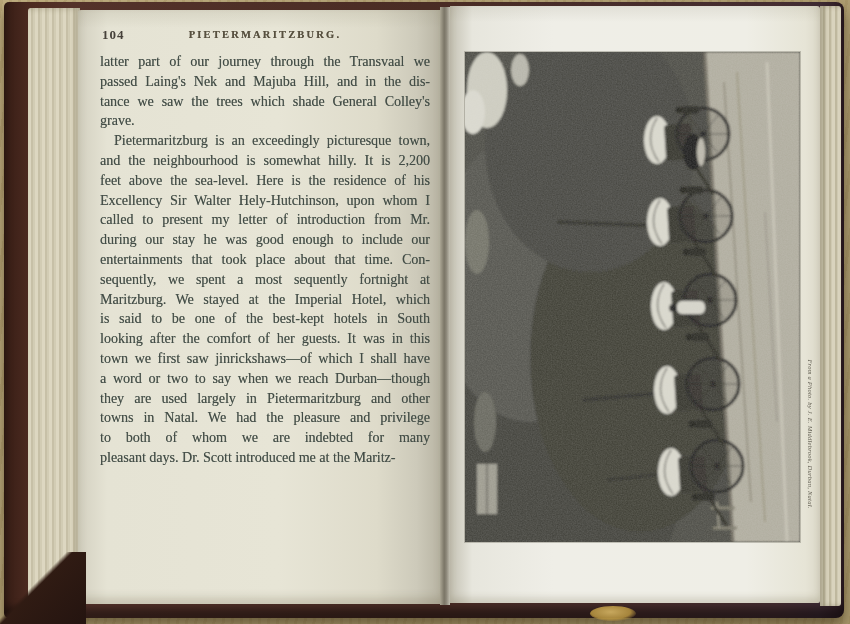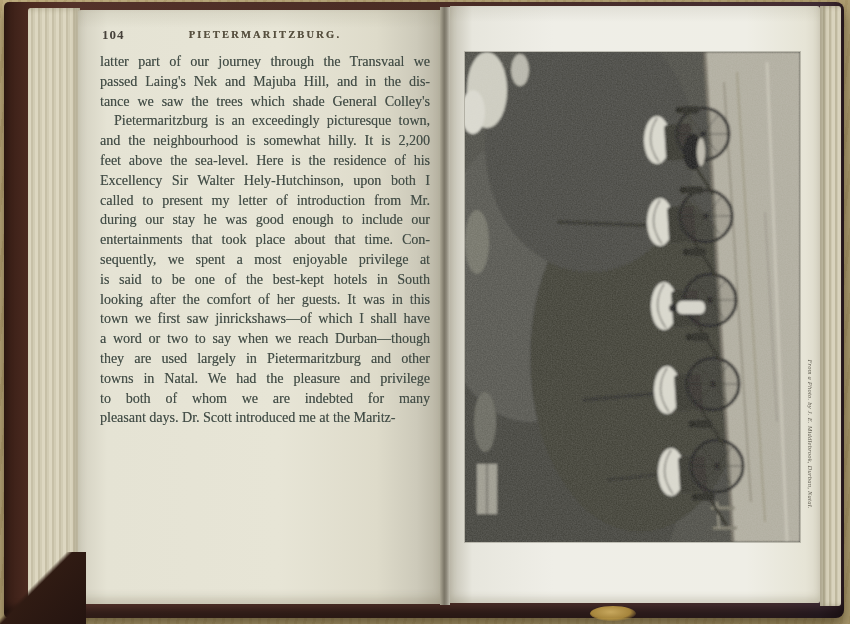--- a/index.html
+++ b/index.html
@@ -106,28 +106,30 @@
 
   <div class="page page-left">
     <div class="running-head">
       <span class="page-num">104</span>
       <div class="head-title">PIETERMARITZBURG.</div>
     </div>
     <div class="body-text" id="body-text">
         <div class="text-line">latter part of our journey through the Transvaal we</div>
         <div class="text-line">passed Laing's Nek and Majuba Hill, and in the dis-</div>
         <div class="text-line">tance we saw the trees which shade General Colley's</div>
+        <div class="text-line para-end">grave.</div>
         <div class="text-line para-start">Pietermaritzburg is an exceedingly picturesque town,</div>
         <div class="text-line">and the neighbourhood is somewhat hilly.  It is 2,200</div>
         <div class="text-line">feet above the sea-level.  Here is the residence of his</div>
-        <div class="text-line">Excellency Sir Walter Hely-Hutchinson, upon both I</div>
+        <div class="text-line">Excellency Sir Walter Hely-Hutchinson, upon whom I</div>
         <div class="text-line">called to present my letter of introduction from Mr.</div>
         <div class="text-line">during our stay he was good enough to include our</div>
         <div class="text-line">entertainments that took place about that time.  Con-</div>
-        <div class="text-line">sequently, we spent a most enjoyable privilege at</div>
+        <div class="text-line">sequently, we spent a most sequently fortnight at</div>
+        <div class="text-line">Maritzburg.  We stayed at the Imperial Hotel, which</div>
         <div class="text-line">is said to be one of the best-kept hotels in South</div>
         <div class="text-line">looking after the comfort of her guests.  It was in this</div>
         <div class="text-line">town we first saw jinrickshaws—of which I shall have</div>
         <div class="text-line">a word or two to say when we reach Durban—though</div>
         <div class="text-line">they are used largely in Pietermaritzburg and other</div>
         <div class="text-line">towns in Natal.  We had the pleasure and privilege</div>
         <div class="text-line">to both of whom we are indebted for many</div>
         <div class="text-line para-end">pleasant days.  Dr. Scott introduced me at the Maritz-</div>
       </div>
   </div>

